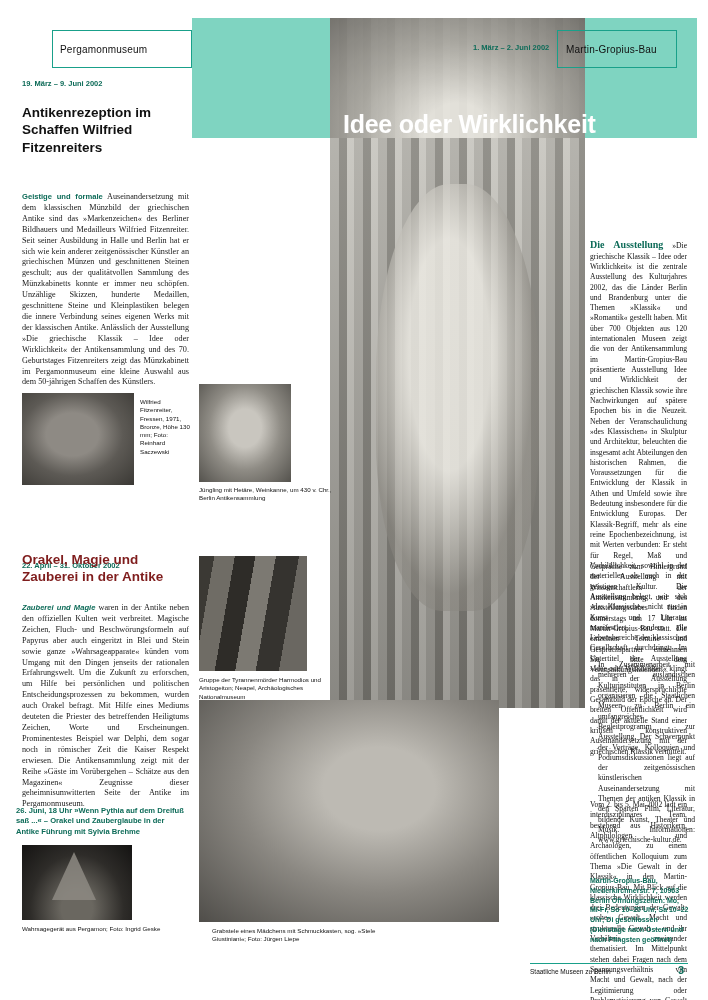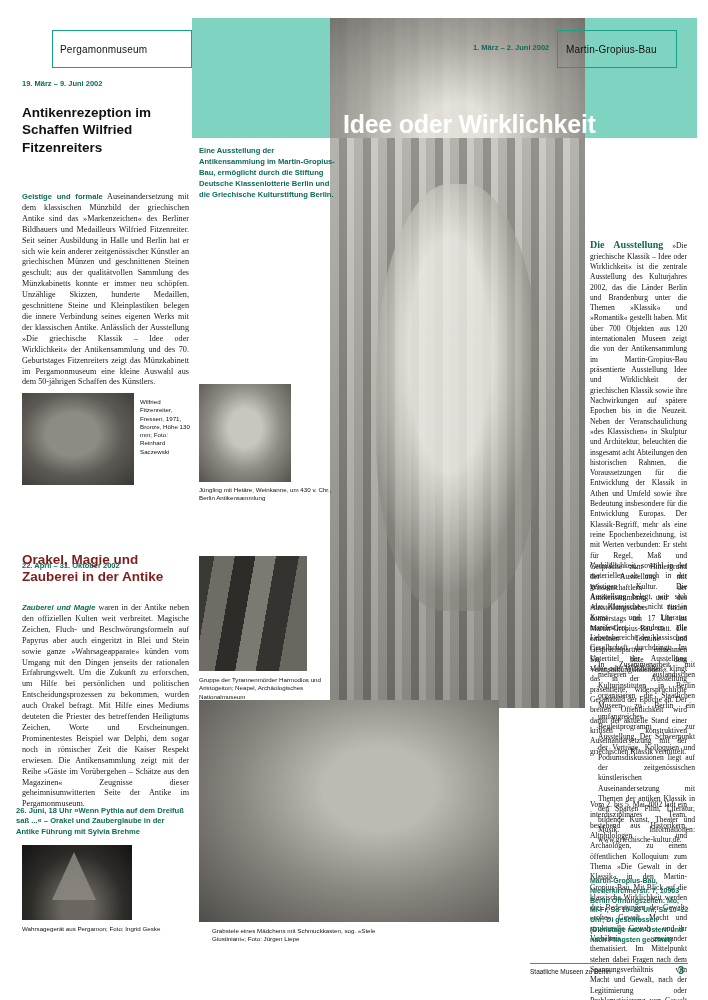--- a/index.html
+++ b/index.html
@@ -221,21 +221,20 @@
   <div id="cap-statue">Wilfried Fitzenreiter, Fressen, 1971, Bronze, Höhe 130 mm; Foto: Reinhard Saczewski</div>
 
   <div id="date-left2">22. April – 31. Oktober 2002</div>
   <div id="head-left2">Orakel, Magie und Zauberei in der Antike</div>
   <div id="body-left2"><b>Zauberei und Magie</b> <span>waren in der Antike neben den offiziellen Kulten weit verbreitet. Magische Zeichen, Fluch- und Beschwörungsformeln auf Papyrus aber auch eingeritzt in Blei und Stein sowie ganze »Wahrsageapparate« künden vom Umgang mit den Dingen jenseits der rationalen Erfahrungswelt. Um die Zukunft zu erforschen, um Hilfe bei persönlichen und politischen Entscheidungsprozessen zu bekommen, wurden auch Orakel befragt. Mit Hilfe eines Mediums deuteten die Priester des betreffenden Heiligtums Zeichen, Worte und Erscheinungen. Prominentestes Beispiel war Delphi, dem sogar noch in römischer Zeit die Kaiser Respekt erwiesen. Die Antikensammlung zeigt mit der Reihe »Gäste im Vorübergehen – Schätze aus den Magazinen« Zeugnisse dieser geheimnisumwitterten Seite der Antike im Pergamonmuseum.</span></div>
   <div id="event-left">26. Juni, 18 Uhr »Wenn Pythia auf dem Dreifuß saß ...« – Orakel und Zauberglaube in der Antike Führung mit Sylvia Brehme</div>
   <div id="img-cone"></div>
   <div id="cone-shape"></div>
   <div id="cap-cone">Wahrsagegerät aus Pergamon; Foto: Ingrid Geske</div>
 
-  <div id="mid-intro">Eine Ausstellung der Antikensammlung im Martin-Gropius-Bau, ermöglicht durch die Stiftung Deutsche Klassenlotterie Berlin und die Griechische Kulturstiftung Berlin.</div>
   <div id="img-vase"></div>
   <div id="cap-vase">Jüngling mit Hetäre, Weinkanne, um 430 v. Chr., Berlin Antikensammlung</div>
   <div id="img-bronze"></div>
   <div id="cap-bronze">Gruppe der Tyrannenmörder Harmodios und Aristogeiton; Neapel, Archäologisches Nationalmuseum</div>
   <div id="img-stele"></div>
   <div id="cap-stele">Grabstele eines Mädchens mit Schmuckkasten, sog. »Stele Giustiniani«; Foto: Jürgen Liepe</div>
 
   <div class="rtext" id="r1"><b>Die Ausstellung</b> <span>»Die griechische Klassik – Idee oder Wirklichkeit« ist die zentrale Ausstellung des Kulturjahres 2002, das die Länder Berlin und Brandenburg unter die Themen »Klassik« und »Romantik« gestellt haben. Mit über 700 Objekten aus 120 internationalen Museen zeigt die von der Antikensammlung im Martin-Gropius-Bau präsentierte Ausstellung Idee und Wirklichkeit der griechischen Klassik sowie ihre Nachwirkungen auf spätere Epochen bis in die Neuzeit. Neben der Veranschaulichung »des Klassischen« in Skulptur und Architektur, beleuchten die insgesamt acht Abteilungen den historischen Rahmen, die Voraussetzungen für die Entwicklung der Klassik in Athen und Umfeld sowie ihre Bedeutung insbesondere für die Entwicklung Europas. Der Klassik-Begriff, mehr als eine reine Epochenbezeichnung, ist mit Werten verbunden: Er steht für Regel, Maß und Vorbildlichkeit, sowohl in der materiellen als auch in der geistigen Kultur. Die Ausstellung belegt, wie sich »das Klassische« nicht nur in Kunst und Literatur manifestiert, sondern alle Lebensbereiche der klassischen Gesellschaft durchdringt. Im Untertitel der Ausstellung »Idee oder Wirklichkeit« klingt das in der Ausstellung präsentierte, widersprüchliche Gesamtbild der Epoche an. Der breiten Öffentlichkeit wird damit der aktuelle Stand einer kritisch konstruktiven Auseinandersetzung mit der griechischen Klassik vermittelt.</span></div>
   <div class="rtext" id="r2">Gespräche zum Hintergrund der Ausstellung mit Wissenschaftlern der Antikensammlung und des Ausstellungsstabes finden donnerstags um 17 Uhr im Martin-Gropius-Bau statt. Die einzelnen Termine und Gesprächspartner entnehmen Sie bitte dem Veranstaltungskalender.</div>
   <div class="rtext" id="r3">In Zusammenarbeit mit mehreren ausländischen Kulturinstituten in Berlin organisieren die Staatlichen Museen zu Berlin ein umfangreiches Begleitprogramm zur Ausstellung. Der Schwerpunkt der Vorträge, Kolloquien und Podiumsdiskussionen liegt auf der zeitgenössischen künstlerischen Auseinandersetzung mit Themen der antiken Klassik in den Sparten Film, Literatur, bildende Kunst, Theater und Musik. Informationen: www.griechische-kultur.de.</div>

